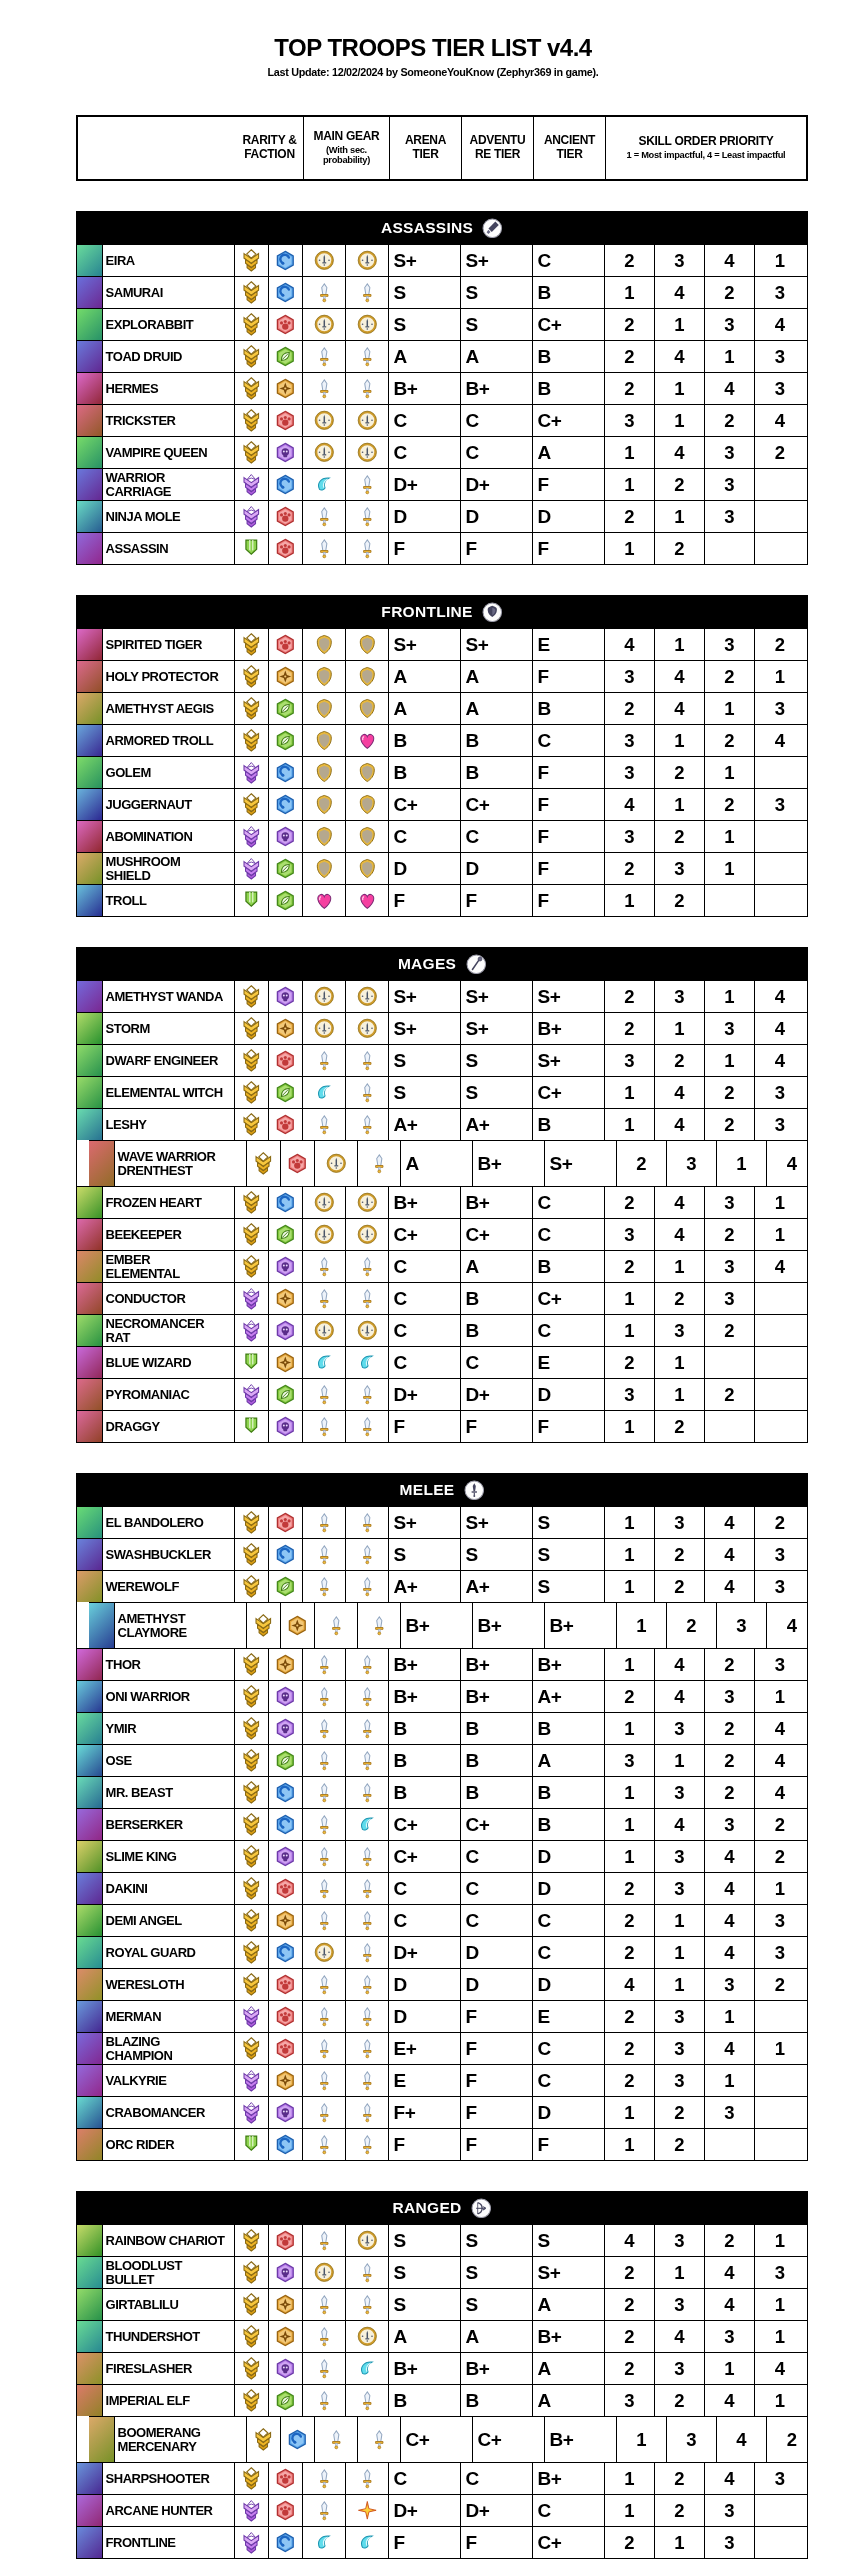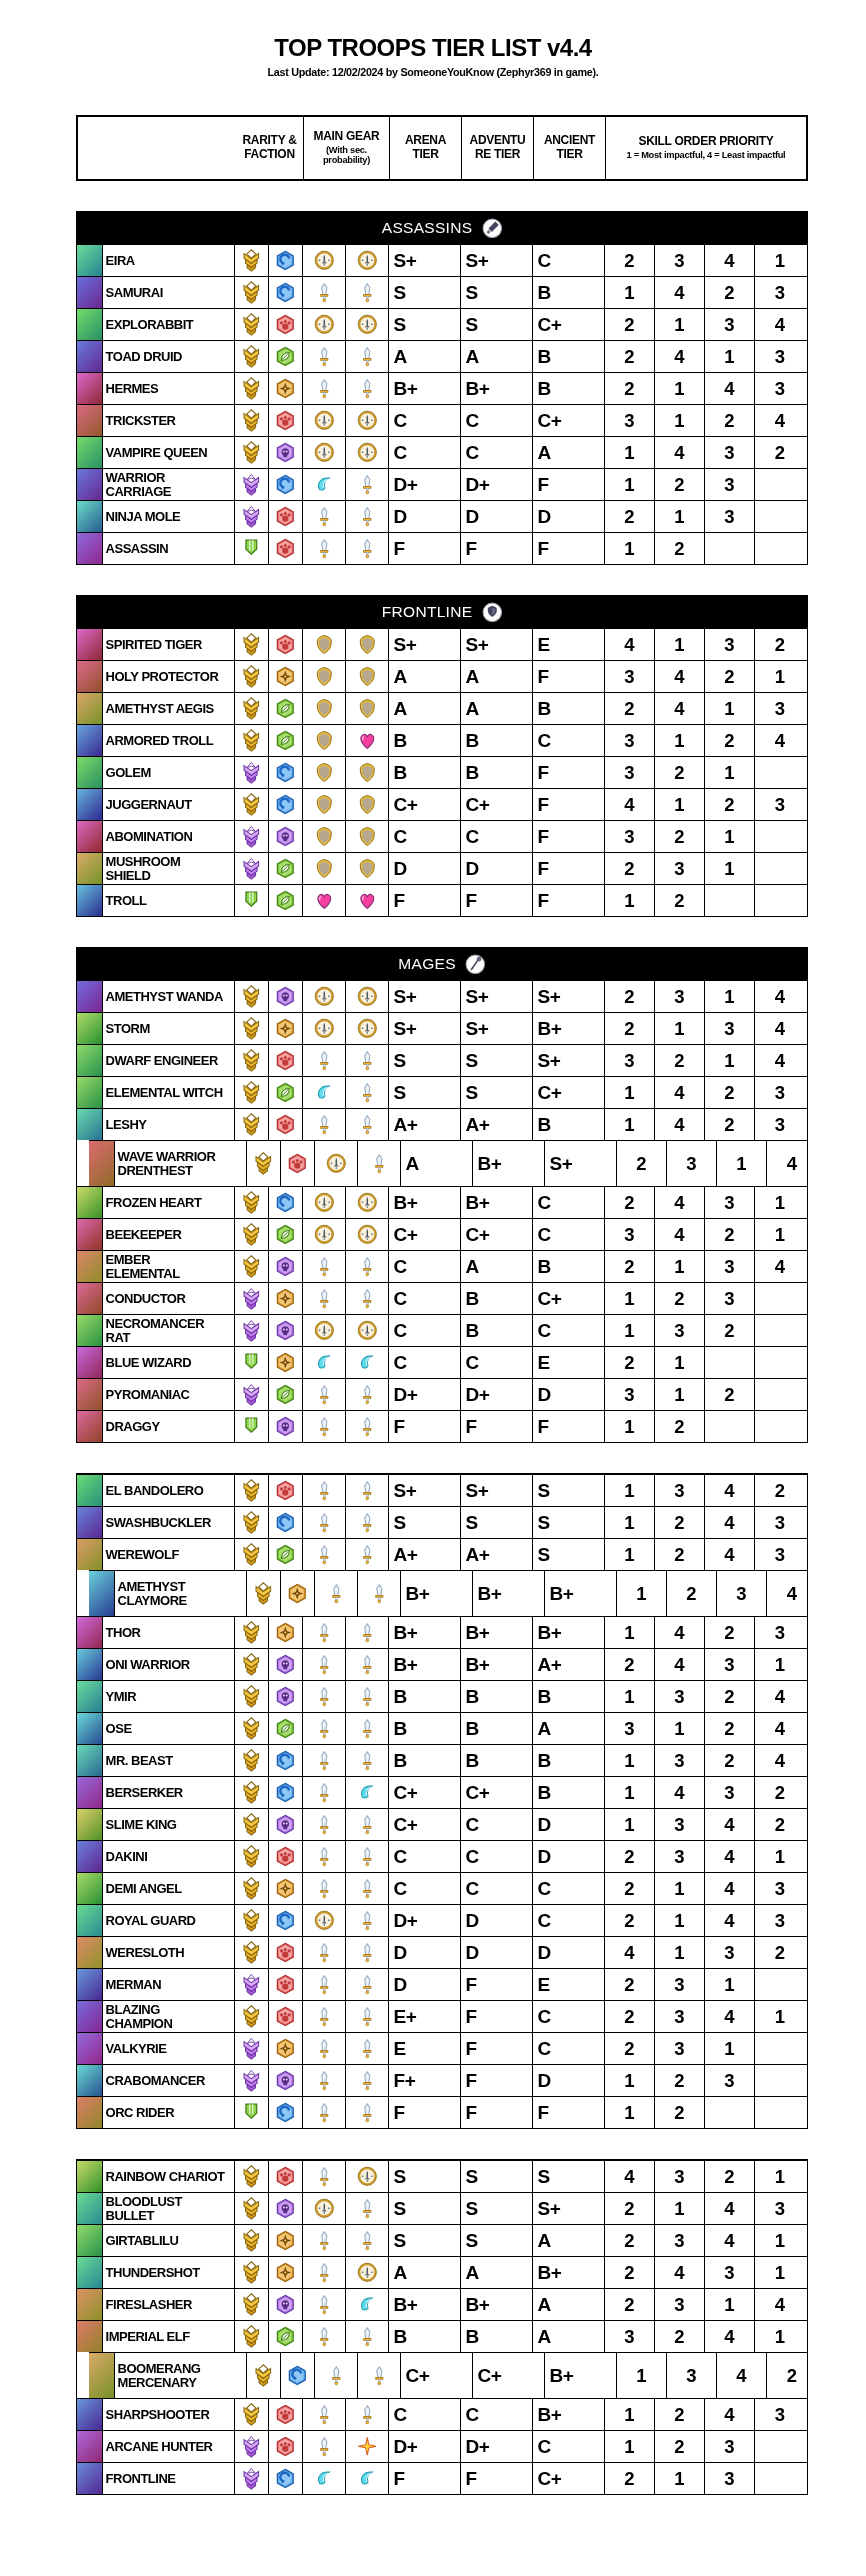--- a/index.html
+++ b/index.html
@@ -12,21 +12,21 @@
   .thead .hc{border-right:1px solid #000;display:flex;flex-direction:column;align-items:center;justify-content:center;text-align:center;font-weight:bold;font-size:12px;letter-spacing:-0.3px;line-height:1.15;padding:2.1px 4.1px;box-sizing:border-box;}
   .thead .hc:last-child{border-right:none;}
   .hc .sub{font-size:9.3px;font-weight:bold;margin-top:1px;}
   .hc-unit{grid-column:1/3;}
   .hc-rf{grid-column:3/5;}
   .hc-gear{grid-column:5/7;}
   .hc-skill{grid-column:10/14;}
   .hc-wrap{overflow-wrap:anywhere;max-width:61px;}
   .section{margin-top:30px;border:1.5px solid #000;box-sizing:border-box;}
   .secbar{background:#000;color:#fff;height:32px;display:flex;align-items:center;justify-content:center;gap:9.3px;}
-  .secbar .sec-label{font-size:15.5px;font-weight:normal;letter-spacing:0.3px;}
+  .secbar .sec-label{font-size:15.5px;font-weight:bold;letter-spacing:0.3px;}
   .sec-icon{width:20.6px;height:20.6px;display:inline-block;}
   .sec-icon svg{width:20.6px;height:20.6px;display:block;}
   .row{display:grid;grid-template-columns:26px 132px 34px 34px 43px 43px 72px 72px 72px 50px 50px 50px 50px;min-height:32px;border-top:1px solid #000;box-sizing:border-box;background:#fff;}
   .row.tall{min-height:46px;margin-left:12px;}
   .cell{border-right:1px solid #000;display:flex;align-items:center;box-sizing:border-box;overflow:hidden;}
   .cell:last-child{border-right:none;}
   .c-img{padding:0;}
   .avatar{width:100%;height:100%;min-height:30px;}
   .c-name{font-size:13px;font-weight:bold;letter-spacing:-0.5px;line-height:1.06;padding-left:2.6px;}
   .c-name .nm{max-width:120px;display:inline-block;}
@@ -1987,20 +1987,32 @@
     <div class="cell c-tier c-anc">F</div>
     <div class="cell c-skill s0">1</div>
     <div class="cell c-skill s1">2</div>
     <div class="cell c-skill s2"></div>
     <div class="cell c-skill s3"></div>
   </div>
 </div>
   </div>
 
   <div class="section">
+    <div class="secbar">
+      <span class="sec-label">MELEE</span>
+      <span class="sec-icon">
+              <svg viewBox="0 0 40 40">
+                <circle cx="20" cy="20" r="18" fill="#fdfdfd" stroke="#9a9aa8" stroke-width="2"></circle>
+                <path d="M20 6.5 L23 11.5 L21.6 22 L18.4 22 L17 11.5 Z" fill="#44445e"></path>
+                <rect x="14.8" y="22" width="10.4" height="2.6" fill="#44445e"></rect>
+                <rect x="18.9" y="24.6" width="2.2" height="5" fill="#44445e"></rect>
+                <circle cx="20" cy="31.2" r="1.9" fill="#44445e"></circle>
+              </svg>
+            </span>
+    </div>
     <div class="rows">
   <div class="row">
     <div class="cell c-img">
                 <div class="avatar" style="background: linear-gradient(135deg, rgb(106, 220, 118), rgb(39, 145, 124));"></div>
               </div>
     <div class="cell c-name">
                 <span class="nm">EL BANDOLERO</span>
               </div>
     <div class="cell c-icon icon26">
                 <span class="rar-ic">
@@ -3129,20 +3141,32 @@
     <div class="cell c-tier c-anc">F</div>
     <div class="cell c-skill s0">1</div>
     <div class="cell c-skill s1">2</div>
     <div class="cell c-skill s2"></div>
     <div class="cell c-skill s3"></div>
   </div>
 </div>
   </div>
 
   <div class="section">
+    <div class="secbar">
+      <span class="sec-label">RANGED</span>
+      <span class="sec-icon">
+              <svg viewBox="0 0 40 40">
+                <circle cx="20" cy="20" r="18" fill="#fdfdfd" stroke="#9a9aa8" stroke-width="2"></circle>
+                <path d="M13 9 C24.5 12.5 24.5 27.5 13 31" fill="none" stroke="#44445e" stroke-width="2.6"></path>
+                <path d="M13 9 L13 31" stroke="#44445e" stroke-width="1.6"></path>
+                <path d="M10 20 L28.5 20" stroke="#44445e" stroke-width="2"></path>
+                <path d="M28.5 20 L23.5 16.8 M28.5 20 L23.5 23.2" stroke="#44445e" stroke-width="2" fill="none"></path>
+              </svg>
+            </span>
+    </div>
     <div class="rows">
   <div class="row">
     <div class="cell c-img">
                 <div class="avatar" style="background: linear-gradient(135deg, rgb(199, 220, 106), rgb(51, 145, 39));"></div>
               </div>
     <div class="cell c-name">
                 <span class="nm">RAINBOW CHARIOT</span>
               </div>
     <div class="cell c-icon icon26">
                 <span class="rar-ic">

